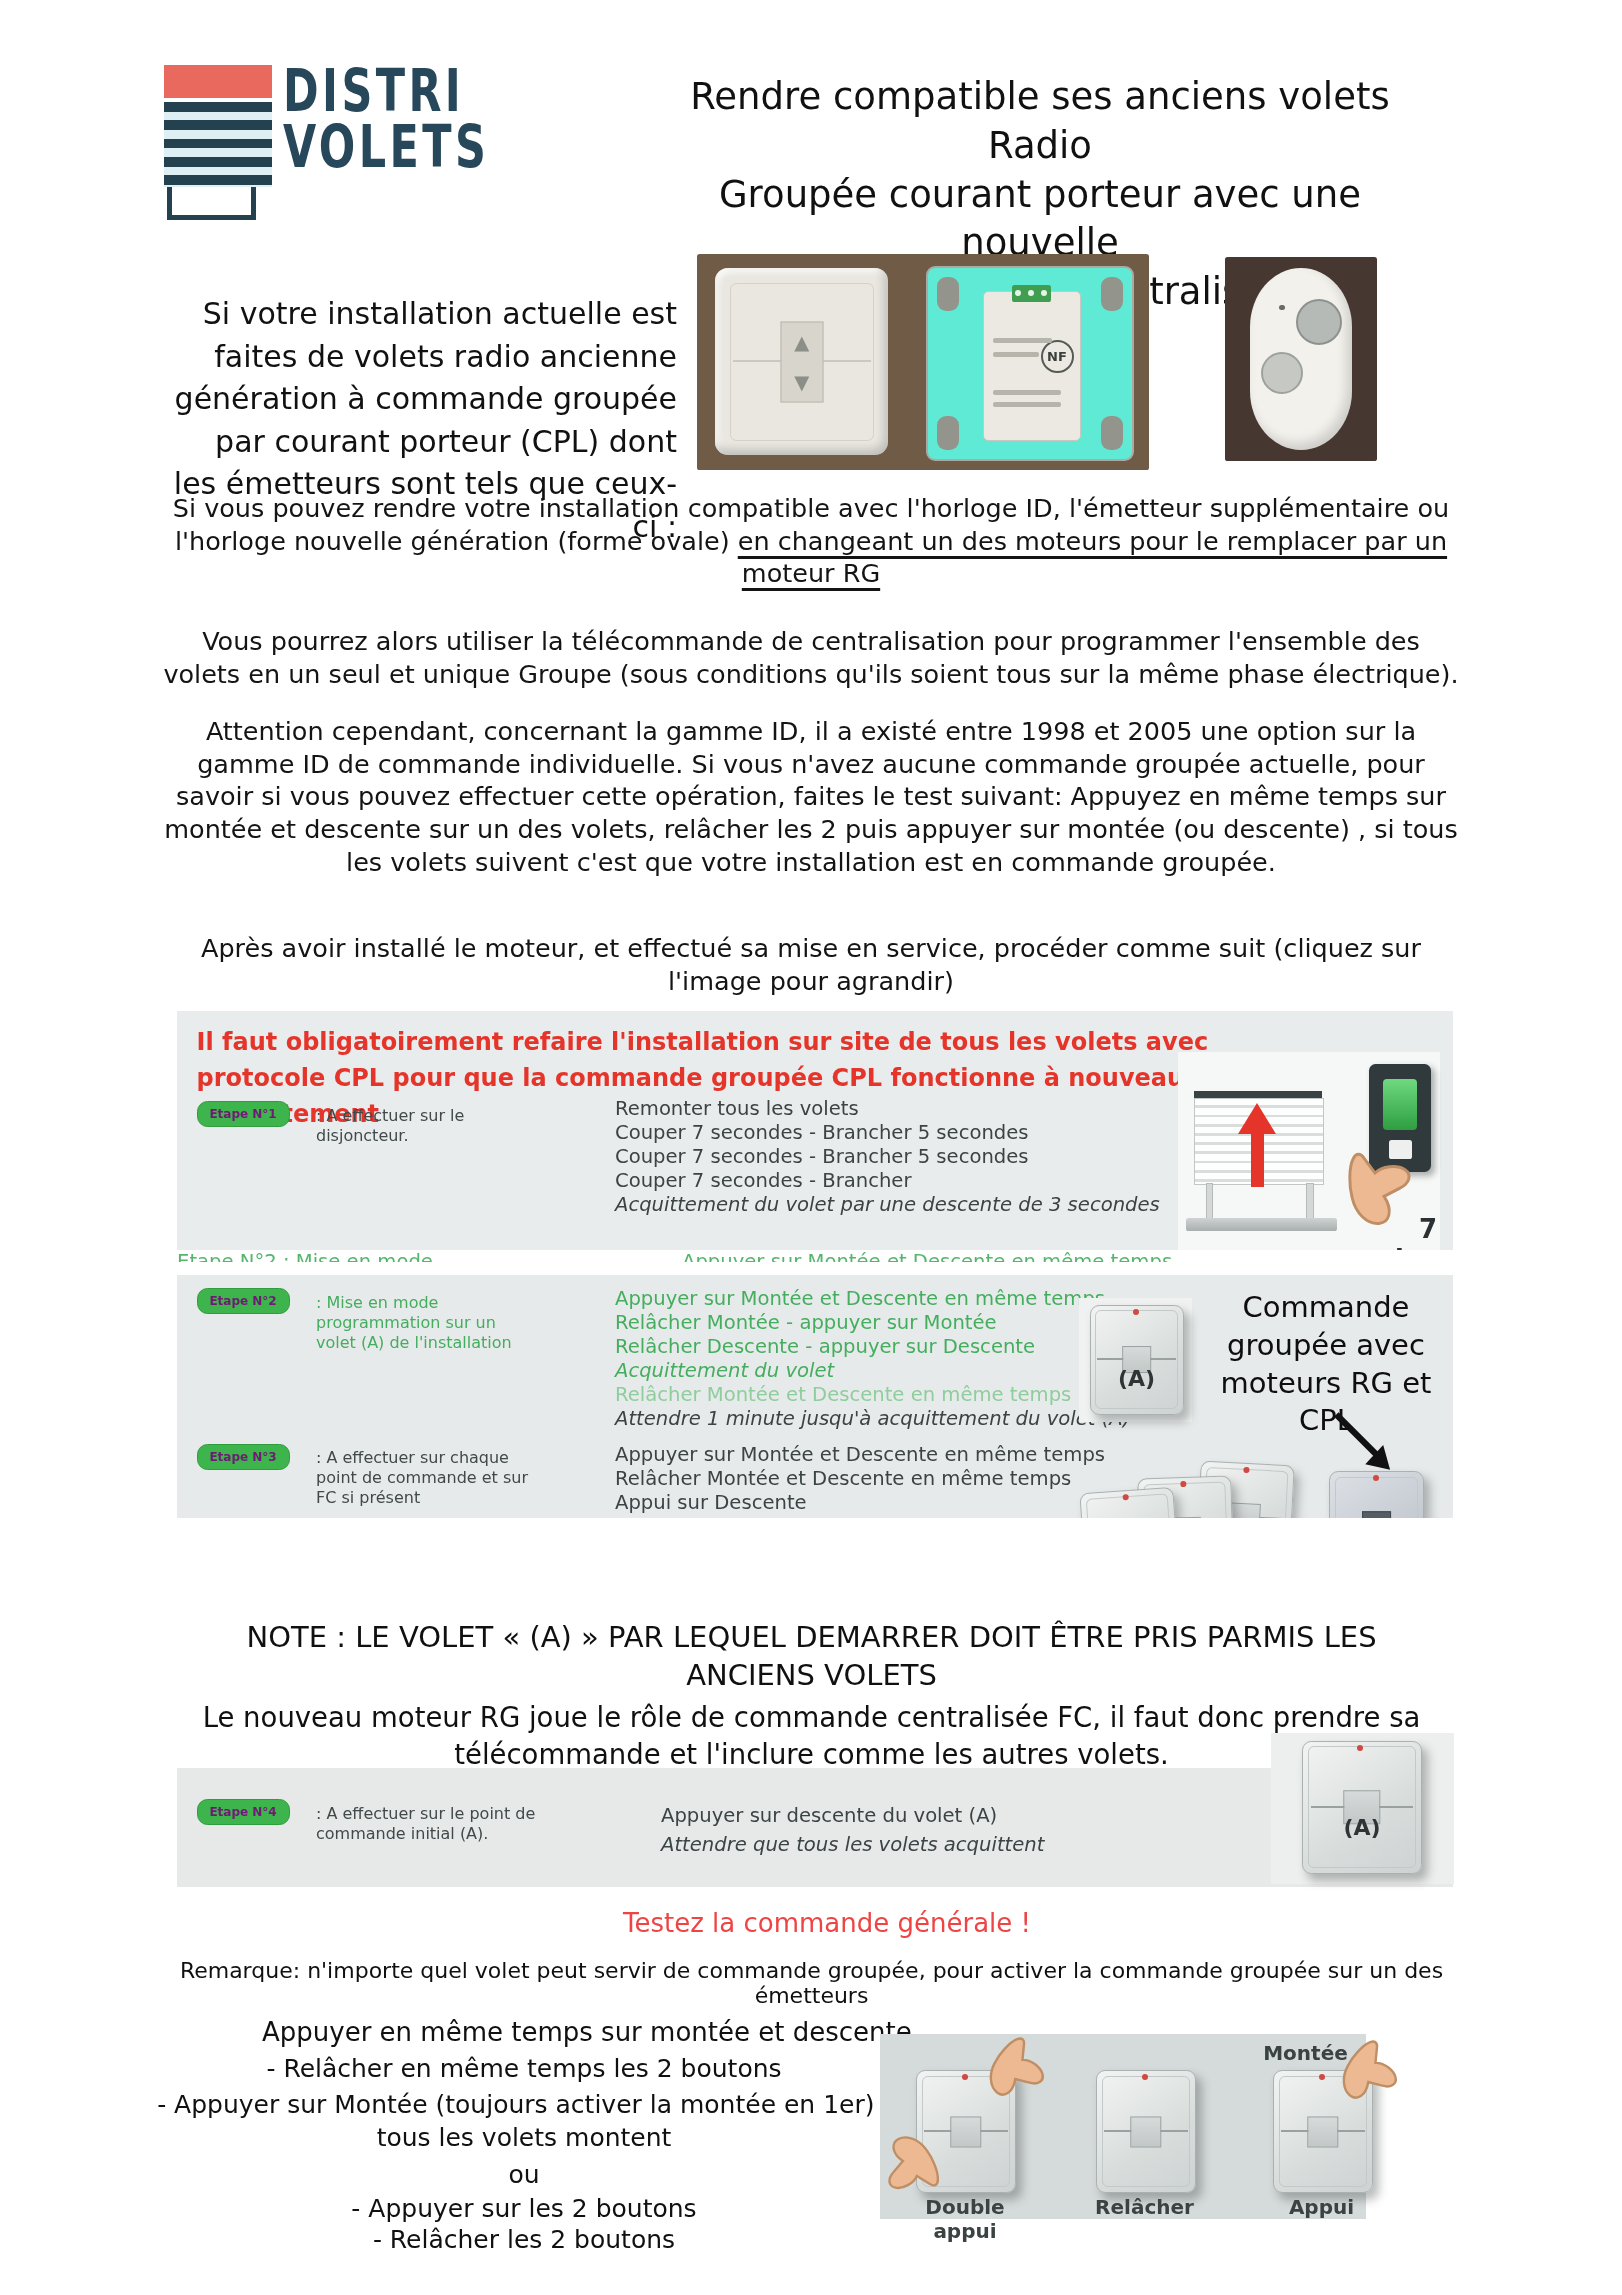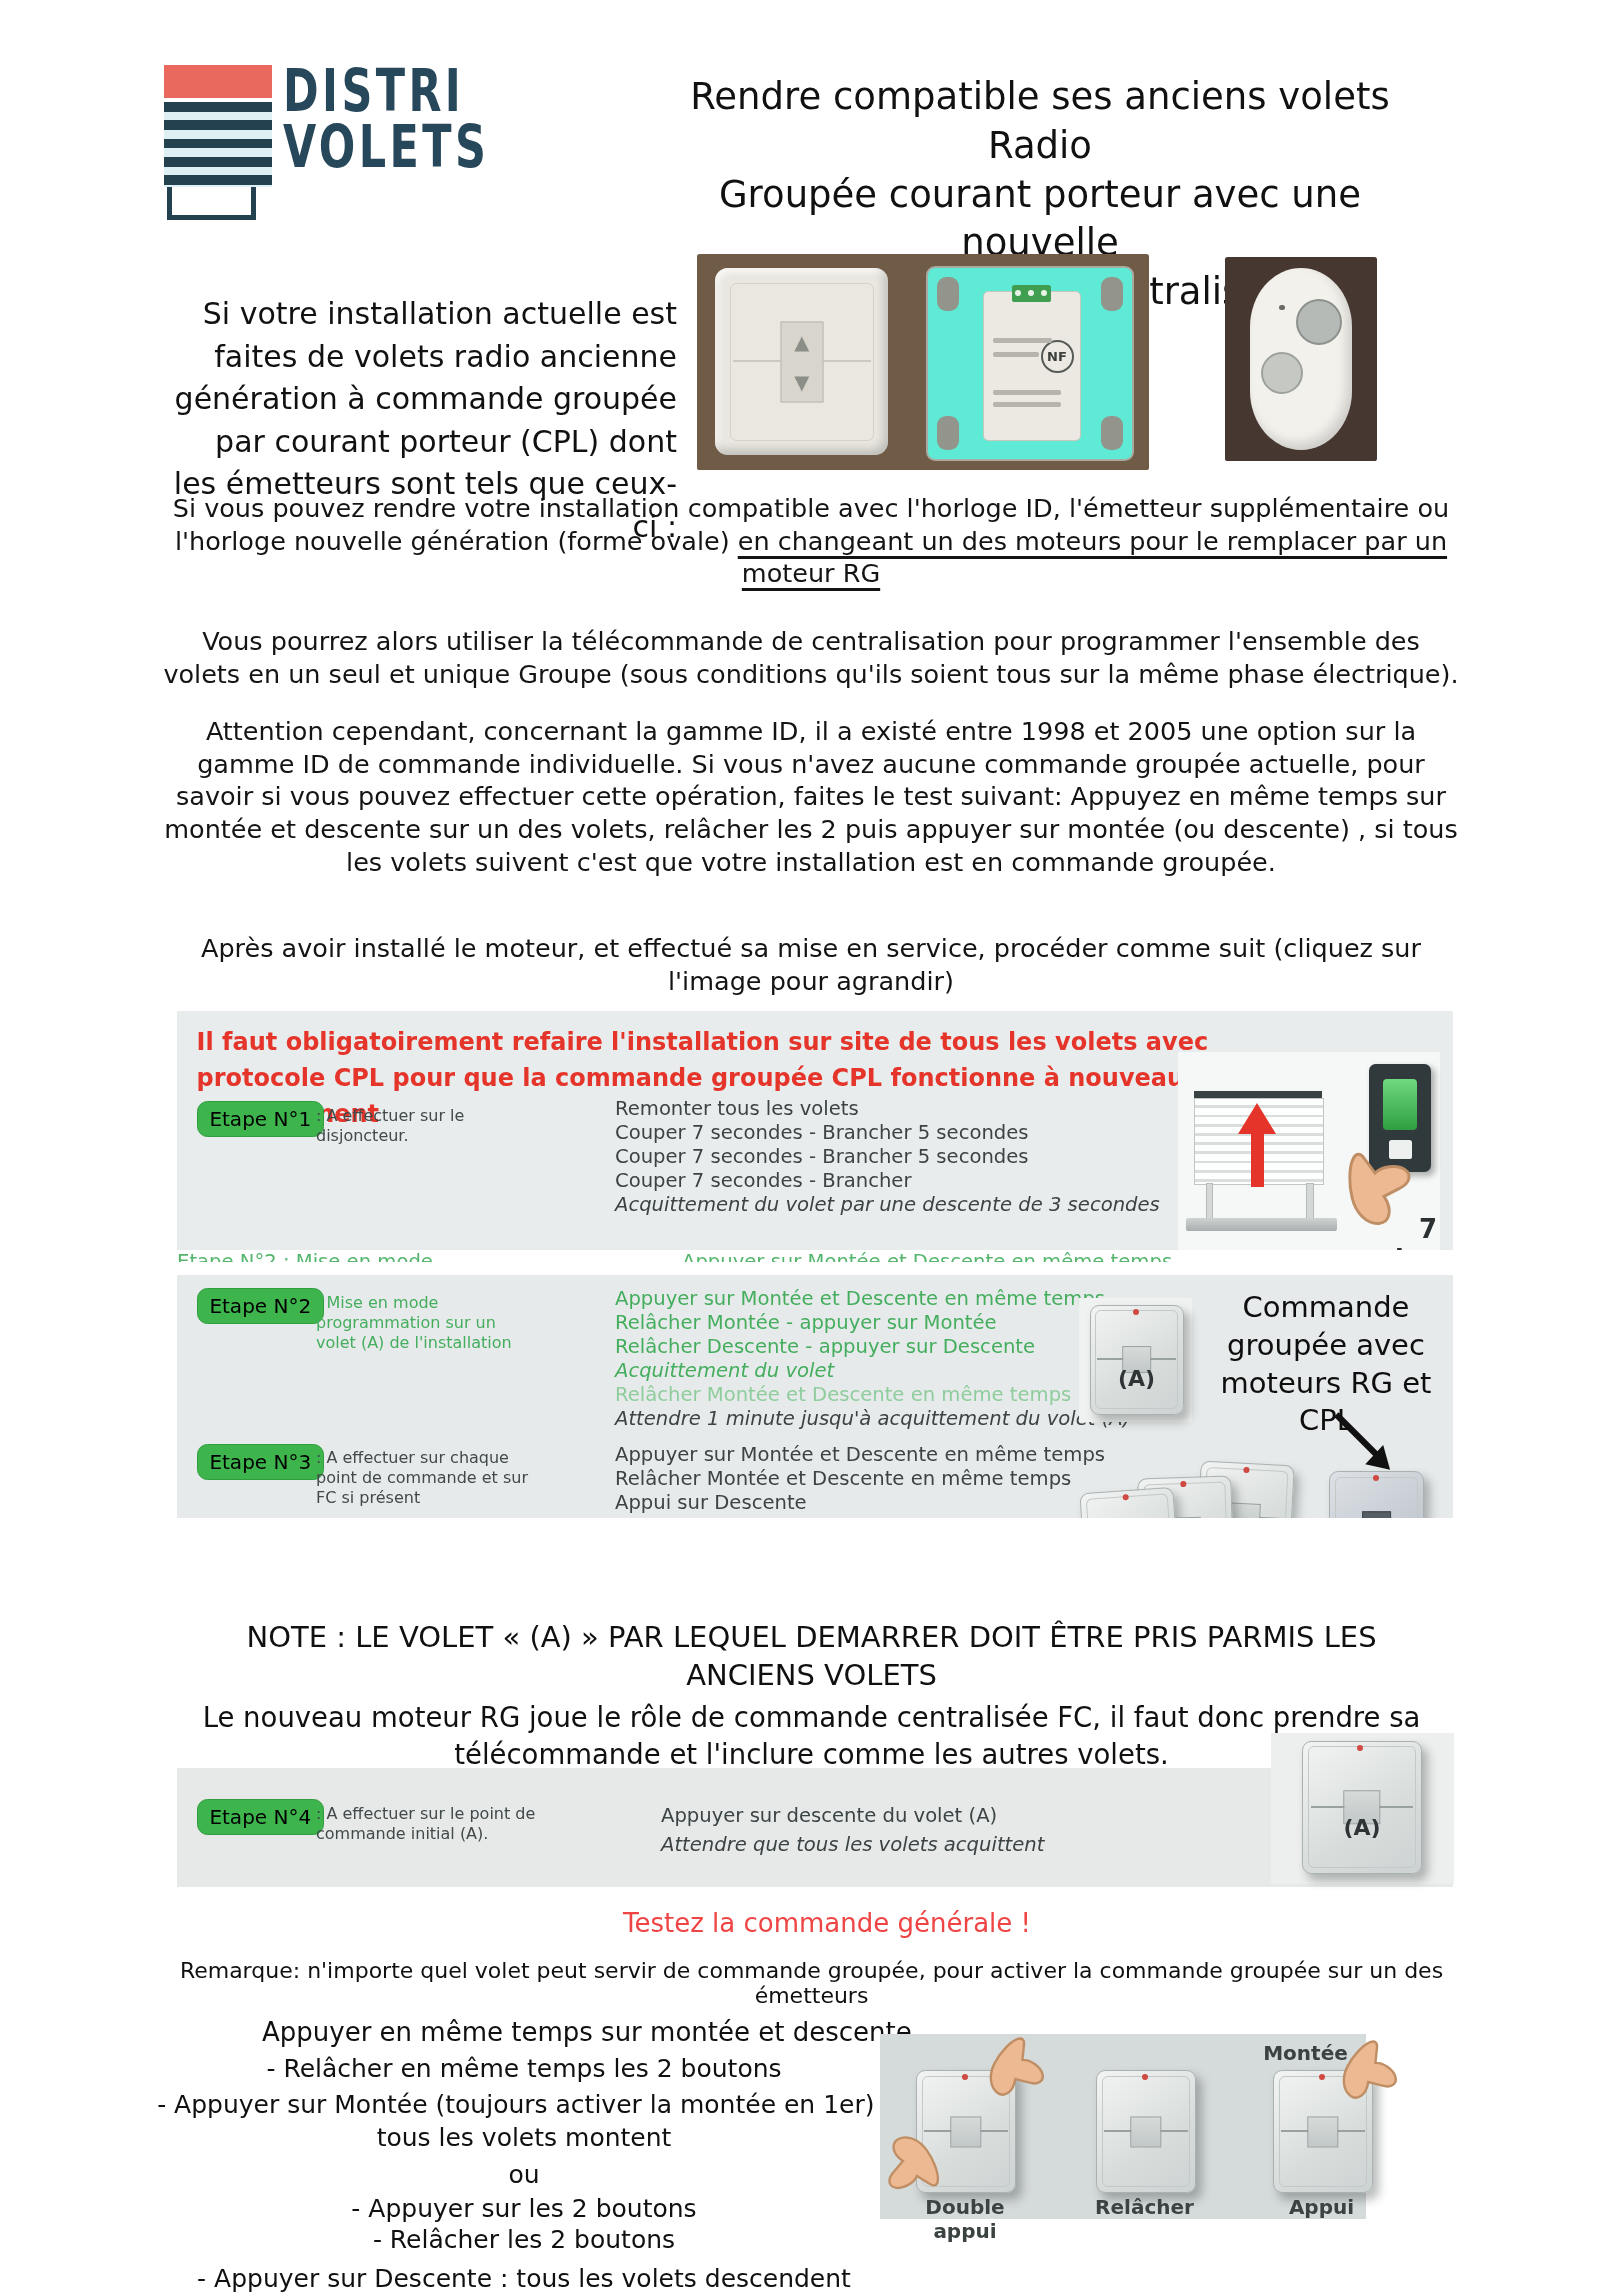--- a/index.html
+++ b/index.html
@@ -44,21 +44,21 @@
   .rbtn1{position:absolute;right:10.5px;top:31px;width:42px;height:42px;border-radius:50%;background:#b5bab6;border:2px solid #8d928e;}
   .rbtn2{position:absolute;left:10.5px;top:84px;width:38px;height:38px;border-radius:50%;background:#c6c9c3;border:2px solid #9da29e;}
   .rled{position:absolute;left:29px;top:37px;width:5.9px;height:5.9px;border-radius:50%;background:#6b6b66;}
 
   .para{position:absolute;left:160px;width:1302px;font-size:25.5px;line-height:1.28;text-align:center;color:#141414;}
   .u{text-decoration:underline;text-decoration-thickness:3.3px;text-underline-offset:5.9px;}
 
   
   .gbox{position:absolute;left:177px;width:1276px;background:#e9ecec;overflow:hidden;}
   .redhead{position:absolute;left:19.6px;top:13px;width:1021px;font-size:24px;font-weight:bold;line-height:1.5;color:#e5352b;}
-  .badge{position:absolute;background:#3db44c;color:#000000;font-size:20px;font-weight:normal;
+  .badge{position:absolute;background:#3db44c;color:#701a75;font-size:12px;font-weight:bold;
     padding:5.2px 11.8px;border-radius:10.5px;border:1.3px solid #2f9c3e;white-space:nowrap;}
   .sdesc{position:absolute;font-size:16px;line-height:1.25;color:#41494b;}
   .slines{position:absolute;font-size:19.6px;line-height:24px;color:#41494b;}
   .slines div{white-space:nowrap;}
   .it{font-style:italic;}
   .grn{color:#44ae5e;}
   .grnl{color:#8fcd9d;}
   .dark{color:#3c4345;}
 
   .imgpanel{position:absolute;background:#f0f2f1;}
@@ -286,21 +286,20 @@
 
   <div class="testez">Testez la commande générale !</div>
   <div class="remark">Remarque: n'importe quel volet peut servir de commande groupée, pour activer la commande groupée sur un des émetteurs</div>
 
   <div class="blintro">Appuyer en même temps sur montée et descente</div>
   <div class="bli" style="top:2053px;">-  Relâcher en même temps les 2 boutons</div>
   <div class="bli" style="top:2089px;">- Appuyer sur Montée (toujours activer la montée en 1er) : tous les volets montent</div>
   <div class="bli" style="top:2159px;">ou</div>
   <div class="bli" style="top:2193px;">-  Appuyer sur les 2 boutons</div>
   <div class="bli" style="top:2224px;">- Relâcher les 2 boutons</div>
-  <div class="bli" style="top:2263px;">- Appuyer sur Descente : tous les volets descendent</div>
 
   <div class="bpanel">
     <div class="plab" style="left:357px;top:6.5px;width:137px;">Montée</div>
 
     <div class="sw" style="left:36px;top:36px;width:98px;height:121px;">
       <div class="swdot"></div>
       <div class="swline"></div>
       <div class="swbtn"></div>
     </div>
     <svg class="hand" style="left:105px;top:5.2px;width:72px;height:72px;transform:rotate(24deg);" viewBox="0 0 120 120">

